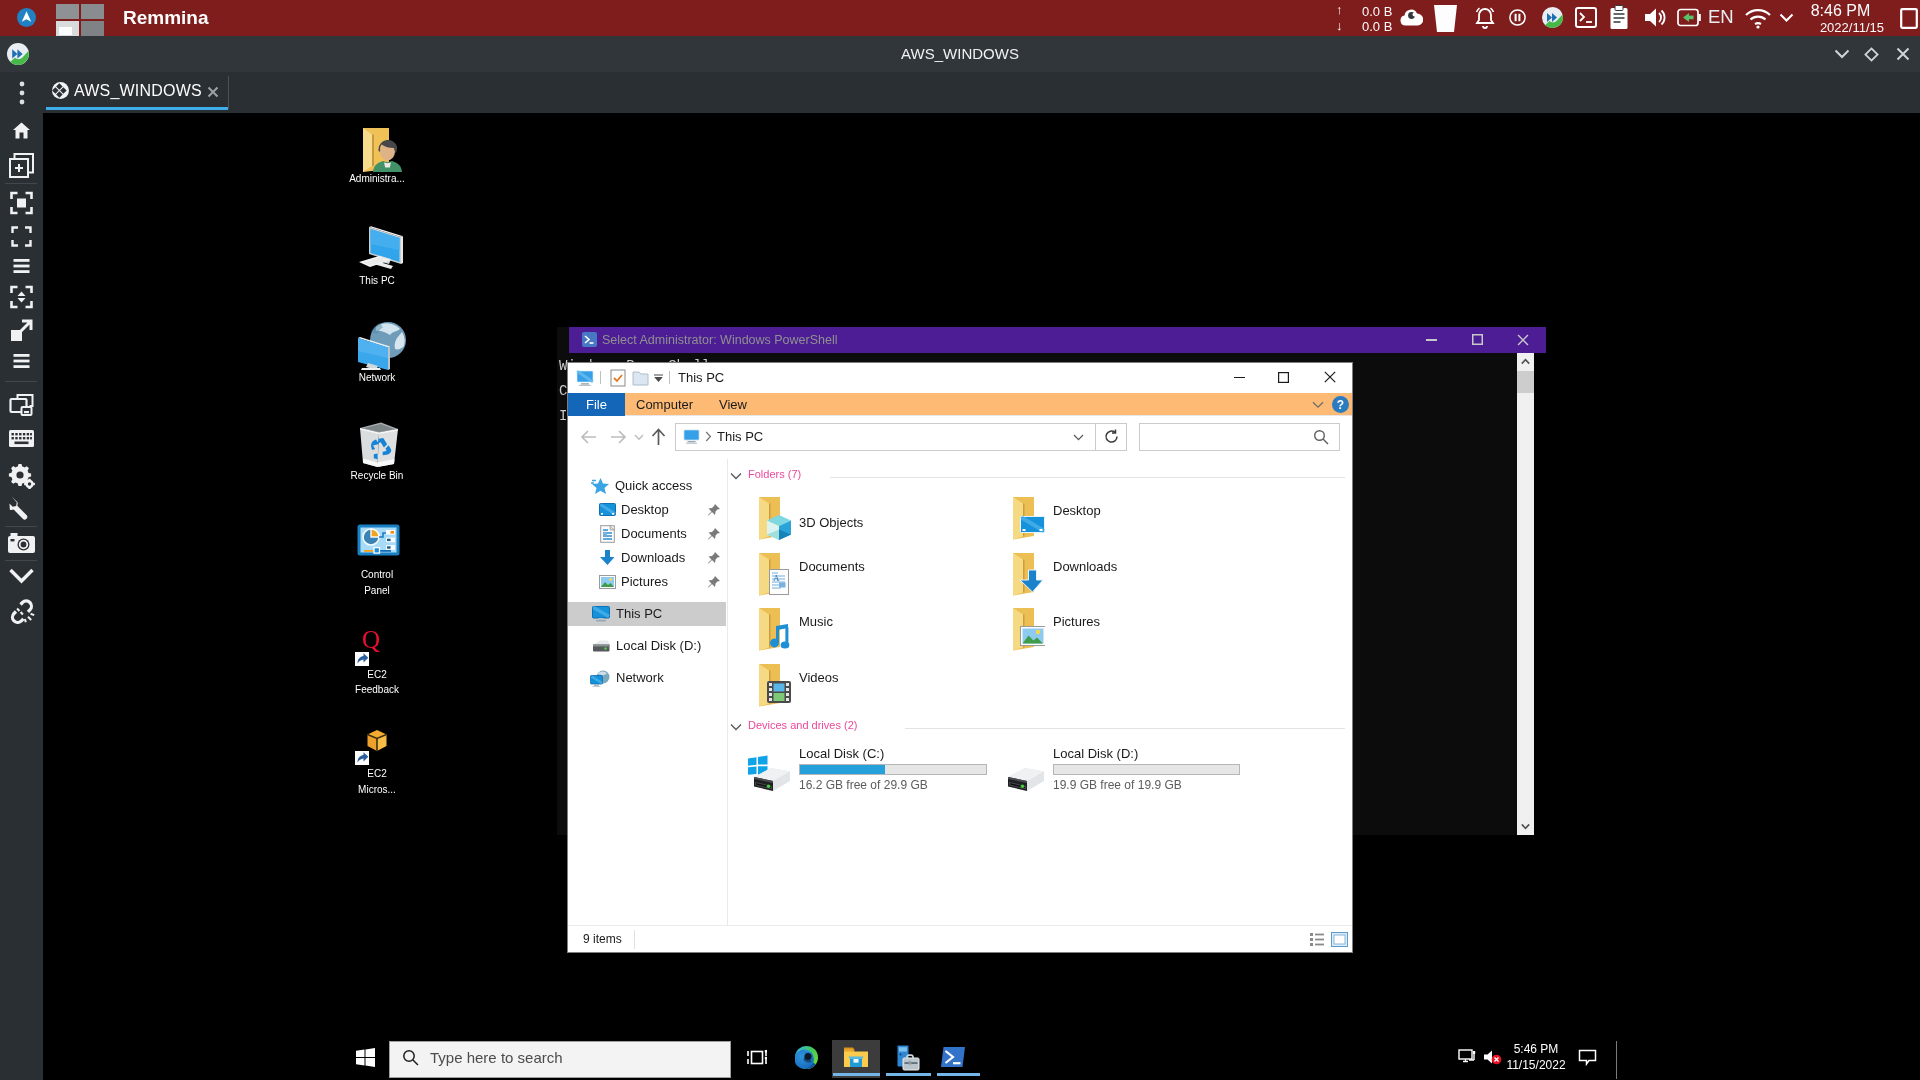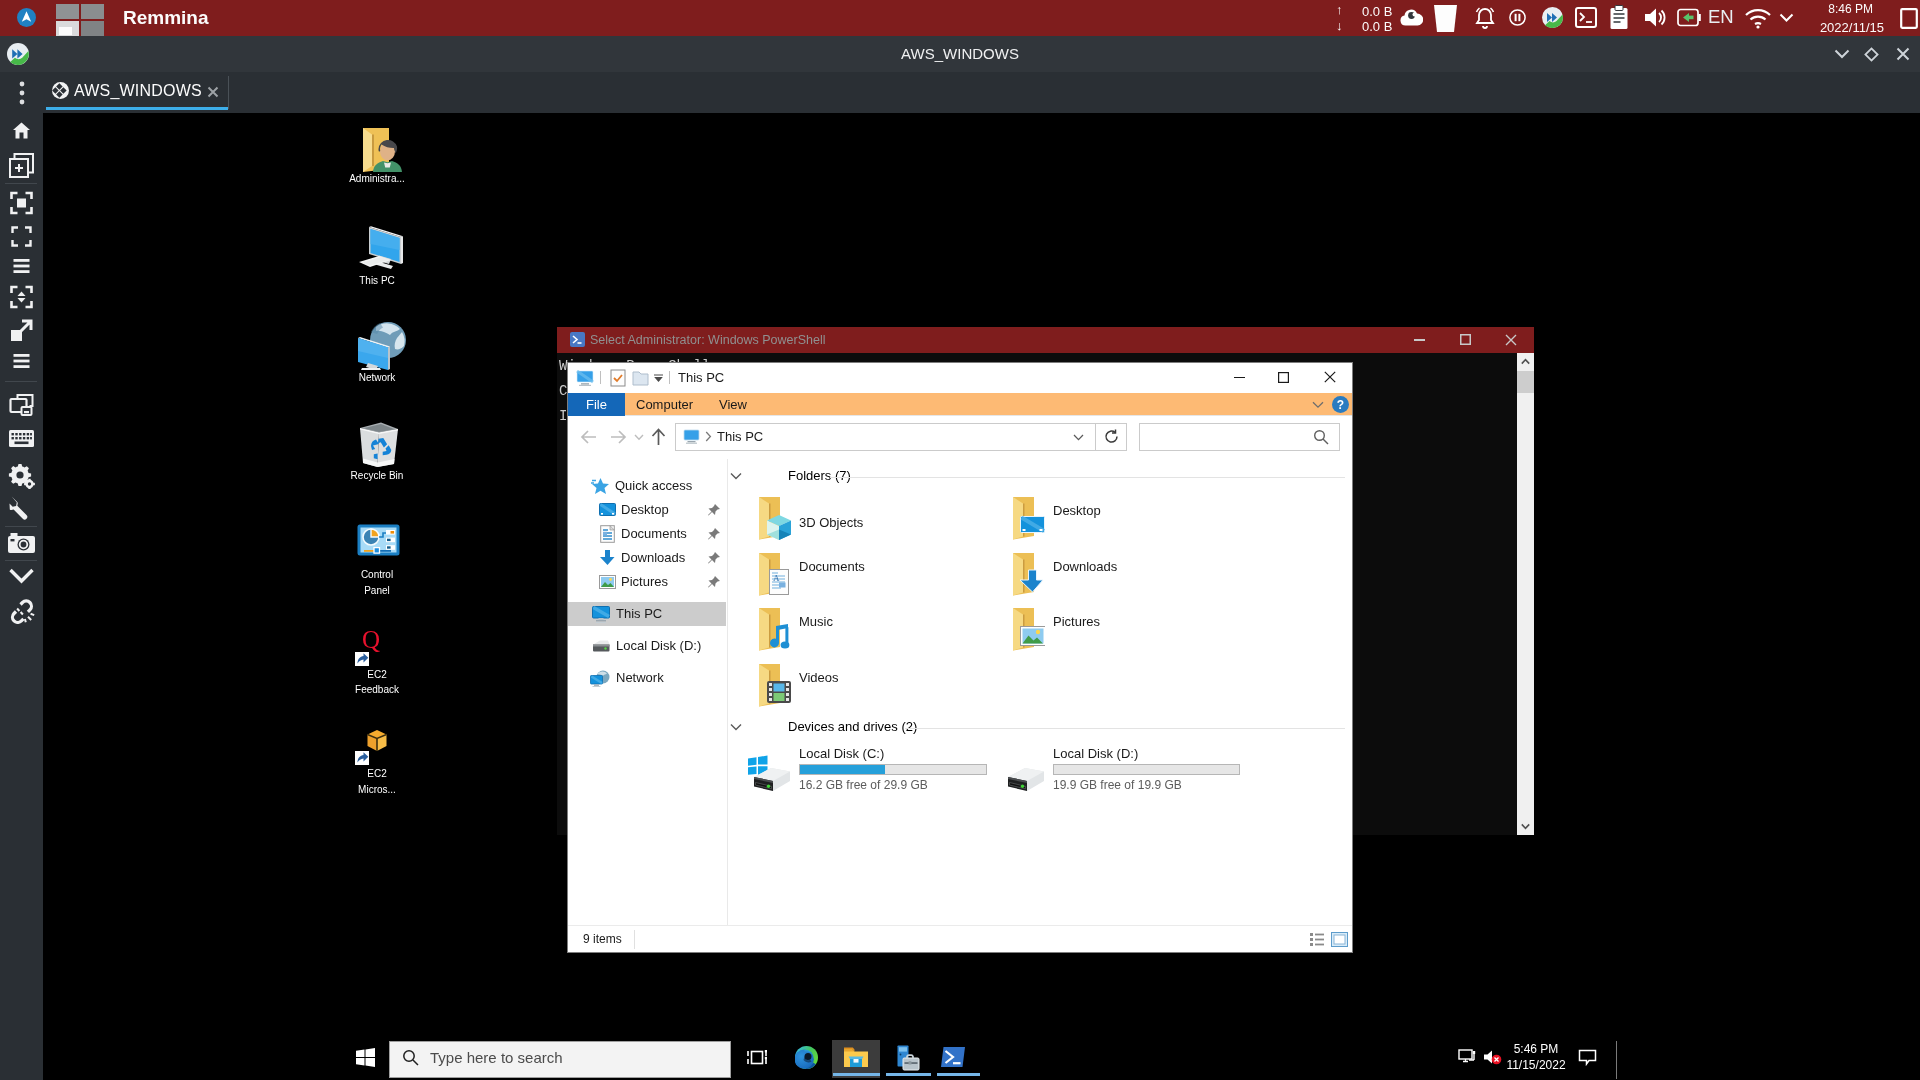--- a/index.html
+++ b/index.html
@@ -16,32 +16,32 @@
 
 #tabline { left:46px; top:107px; width:182px; height:3px; background:#3daee9; }
 .sep-v { position:absolute; background:#4a5157; width:1px; }
 
 .sbico { position:absolute; left:0; width:43px; display:flex; align-items:center; justify-content:center; }
 .sbsep { position:absolute; left:5px; width:32px; height:1px; background:#41474d; }
 
 .dlabel { position:absolute; color:#ffffff; font-size:10px; text-align:center; text-shadow:1px 1px 2px #000, 0 0 3px #000; white-space:nowrap; }
 
 #pswin { left:557px; top:327px; width:977px; height:508px; background:#0c0c0c; }
-#pstitle { left:0; top:0; width:977px; height:26px; background:#7f1d1d; }
+#pstitle { left:12px; top:0; width:977px; height:26px; background:#4c1d95; }
 #psscroll { position:absolute; right:0; top:26px; width:17px; height:482px; background:#f0f0f0; }
 .psline { position:absolute; left:2px; color:#cccccc; font-family:"Liberation Mono", monospace; font-size:14px; white-space:pre; }
 
 #explorer { left:567px; top:362px; width:786px; height:591px; background:#fff; border:1px solid #7d7d7d; }
 .ex-txt { color:#1a1a1a; font-size:13px; }
 #exmenu { left:0; top:30px; width:784px; height:23px; background:#fdba74; border-bottom:1px solid #e6e6e6; }
 #exnav { left:0; top:53px; width:784px; height:43px; background:#fff; }
 .box { position:absolute; border:1px solid #cbcbcb; background:#fff; }
 #exbody { left:0; top:96px; width:784px; height:466px; background:#fff; }
 #exstatus { left:0; top:562px; width:784px; height:27px; background:#fff; border-top:1px solid #ebebeb; }
-.gheader { position:absolute; color:#000000; font-size:13px;margin-left:40px; }
+.gheader { position:absolute; color:#ec4899; font-size:11px; }
 .gline { position:absolute; height:1px; background:#e3e3e3; }
 .flabel { position:absolute; color:#1a1a1a; font-size:13px; }
 .fsub { position:absolute; color:#5c5c5c; font-size:12px; }
 
 #taskbar { left:337px; top:1040px; width:1280px; height:40px; background:#000; }
 </style>
 </head>
 <body>
 <div id="root">
 
@@ -122,21 +122,21 @@
   <svg class="abs" style="left:1744px;top:8px" width="28" height="21" viewBox="0 0 28 21">
     <path d="M2 7 a17 17 0 0 1 24 0" fill="none" stroke="#fff" stroke-width="2.2"></path>
     <path d="M6.5 11.5 a11 11 0 0 1 15 0" fill="none" stroke="#fff" stroke-width="2.2"></path>
     <path d="M11 16 a6 6 0 0 1 6 0" fill="none" stroke="#fff" stroke-width="2.2"></path>
     <circle cx="14" cy="19" r="1.6" fill="#fff"></circle>
   </svg>
 
   <svg class="abs" style="left:1779px;top:13px" width="15" height="10" viewBox="0 0 15 10">
     <path d="M1.5 1.5 l6 6 l6 -6" fill="none" stroke="#fff" stroke-width="2"></path>
   </svg>
-  <div class="abs wtxt" style="left:1808px;top:2px;width:65px;text-align:right;font-size:12px;">8:46 PM</div>
+  <div class="abs wtxt" style="left:1808px;top:2px;width:65px;text-align:center;font-size:16px;">8:46 PM</div>
   <div class="abs wtxt" style="left:1808px;top:20px;width:76px;text-align:right;font-size:13px;">2022/11/15</div>
 
   <svg class="abs" style="left:1900px;top:8px" width="18" height="21" viewBox="0 0 18 21">
     <rect x="1.2" y="1.2" width="15.6" height="18.6" rx="1" fill="none" stroke="#fff" stroke-width="2.2"></rect>
   </svg>
 </div>
 
 <div class="abs" id="bar2">
   <svg class="abs" style="left:7px;top:7px" width="22" height="22" viewBox="0 0 22 22">
     <circle cx="11" cy="11" r="11" fill="#e8eef2"></circle>

